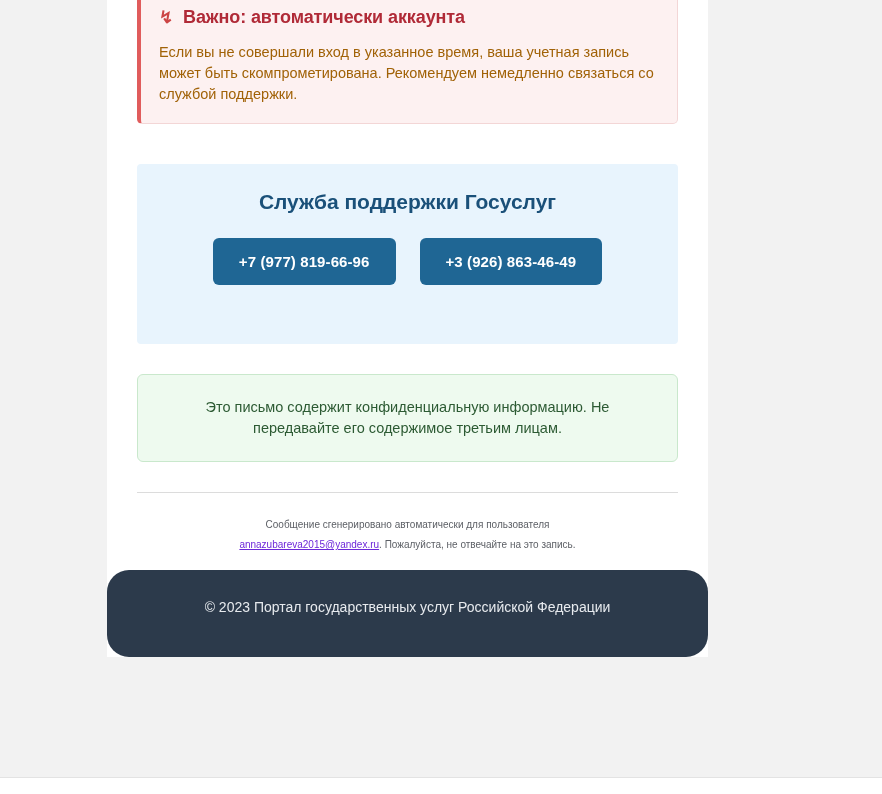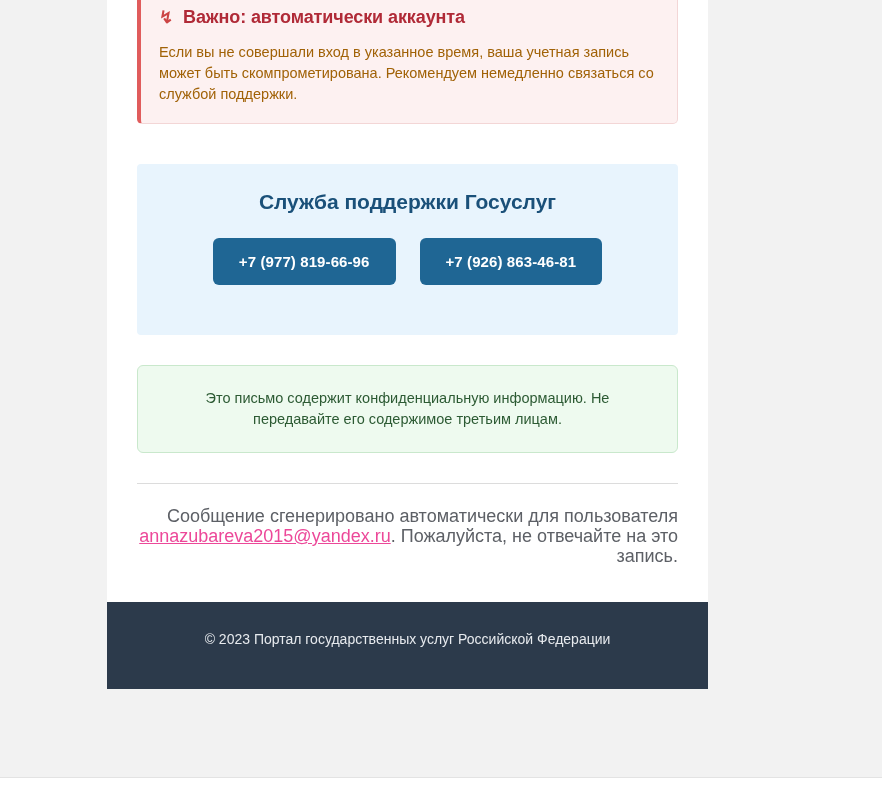--- a/index.html
+++ b/index.html
@@ -83,21 +83,21 @@
   .support-title {
     font-size: 21px;
     font-weight: bold;
     color: #1a5079;
     margin-bottom: 24px;
   }
   .phone-row {
     display: flex;
     justify-content: center;
     gap: 24px;
-    margin-bottom: 22px;
+    margin-bottom: 31px;
   }
   .phone-btn {
     background: #1f6694;
     color: #ffffff;
     font-size: 15px;
     font-weight: bold;
     padding: 15px 26px;
     border-radius: 6px;
     border: none;
     cursor: pointer;
@@ -131,38 +131,39 @@
   }
 
   
   .divider {
     margin: 30px 0 0 0;
     height: 1px;
     background: #dcdcdc;
   }
   .auto-note {
     margin-top: 22px;
-    text-align: right;
-    font-size: 18px;
+    text-align: center;
+    font-size: 10px;
     line-height: 20px;
     color: #5d6066;
-    padding-bottom: 36px;
+    padding-bottom: 15px;
   }
   .auto-note a {
-    color: #ec4899;
+    color: #6d28d9;
     text-decoration: underline;
   }
 
   
   .footer {
     background: #2c3a4b;
     color: #e7eaee;
     text-align: center;
     padding: 26px 10px 30px 10px;
     box-sizing: border-box;
+    border-radius: 22px;
   }
   .footer div {
     font-size: 14px;
     line-height: 22px;
   }
   .footer .copy {
     margin-bottom: 9px;
   }
 
   
@@ -189,21 +190,21 @@
           <span class="warning-icon">↯</span>
           <span>Важно: автоматически аккаунта</span>
         </div>
         <div class="warning-text">Если вы не совершали вход в указанное время, ваша учетная запись может быть скомпрометирована. Рекомендуем немедленно связаться со службой поддержки.</div>
       </div>
 
       <div class="support-box">
         <div class="support-title">Служба поддержки Госуслуг</div>
         <div class="phone-row">
           <button class="phone-btn">+7 (977) 819-66-96</button>
-          <button class="phone-btn">+7 (926) 863-46-81</button>
+          <button class="phone-btn">+3 (926) 863-46-49</button>
         </div>
       </div>
 
       <div class="confidential-box">
         <div class="confidential-text">Это письмо содержит конфиденциальную информацию. Не передавайте его содержимое третьим лицам.</div>
       </div>
 
       <div class="divider"></div>
 
       <div class="auto-note">

